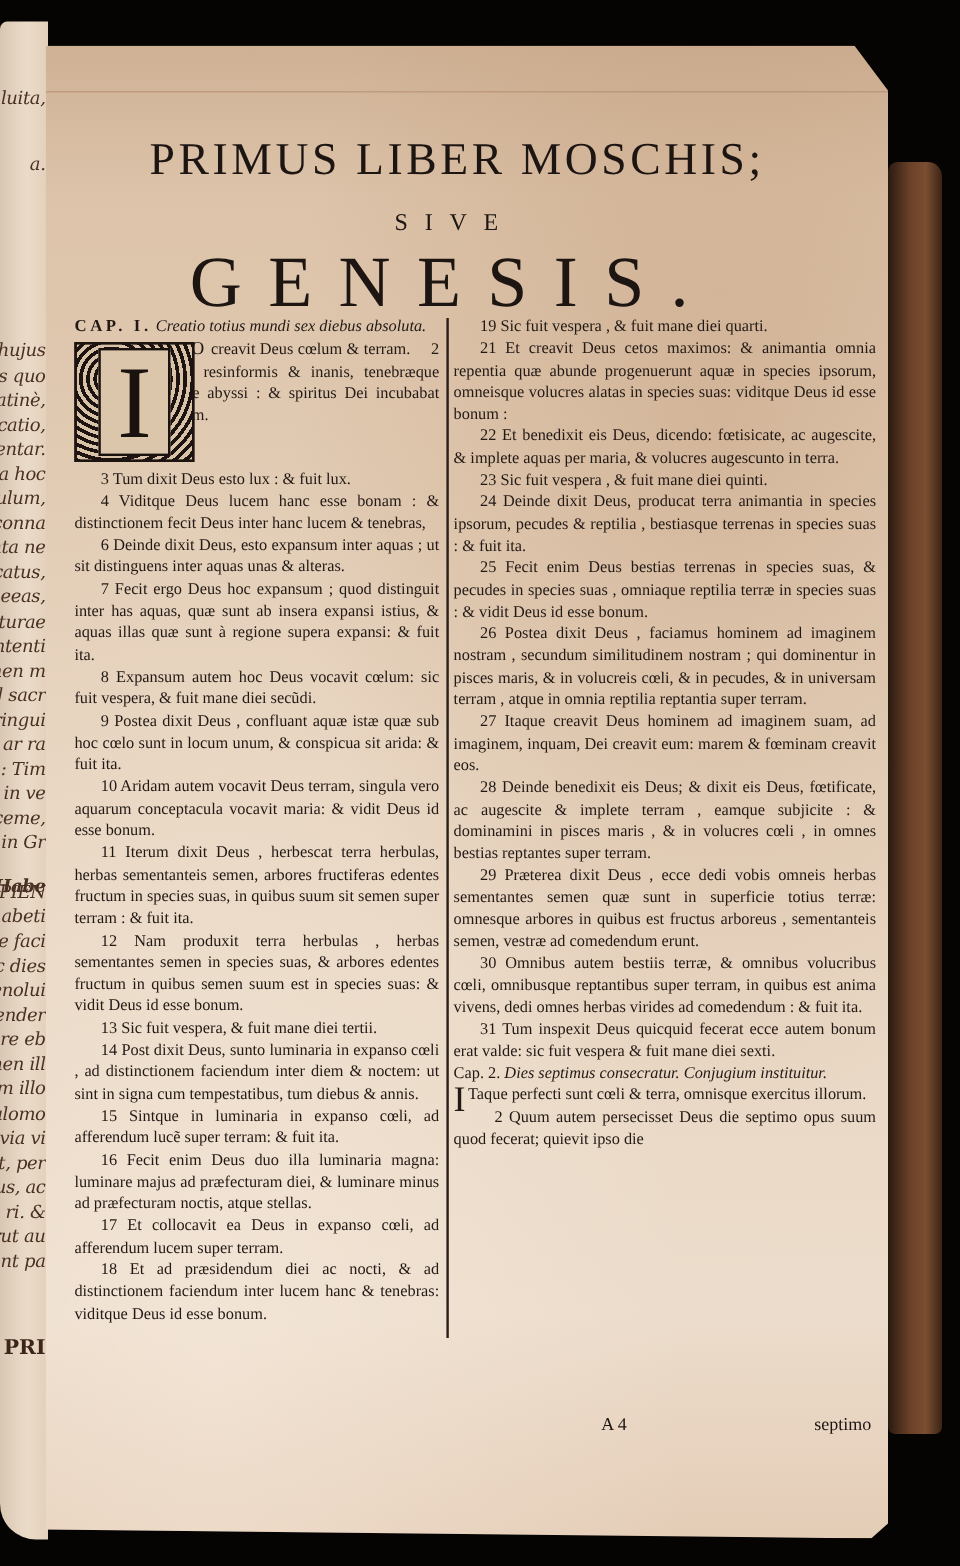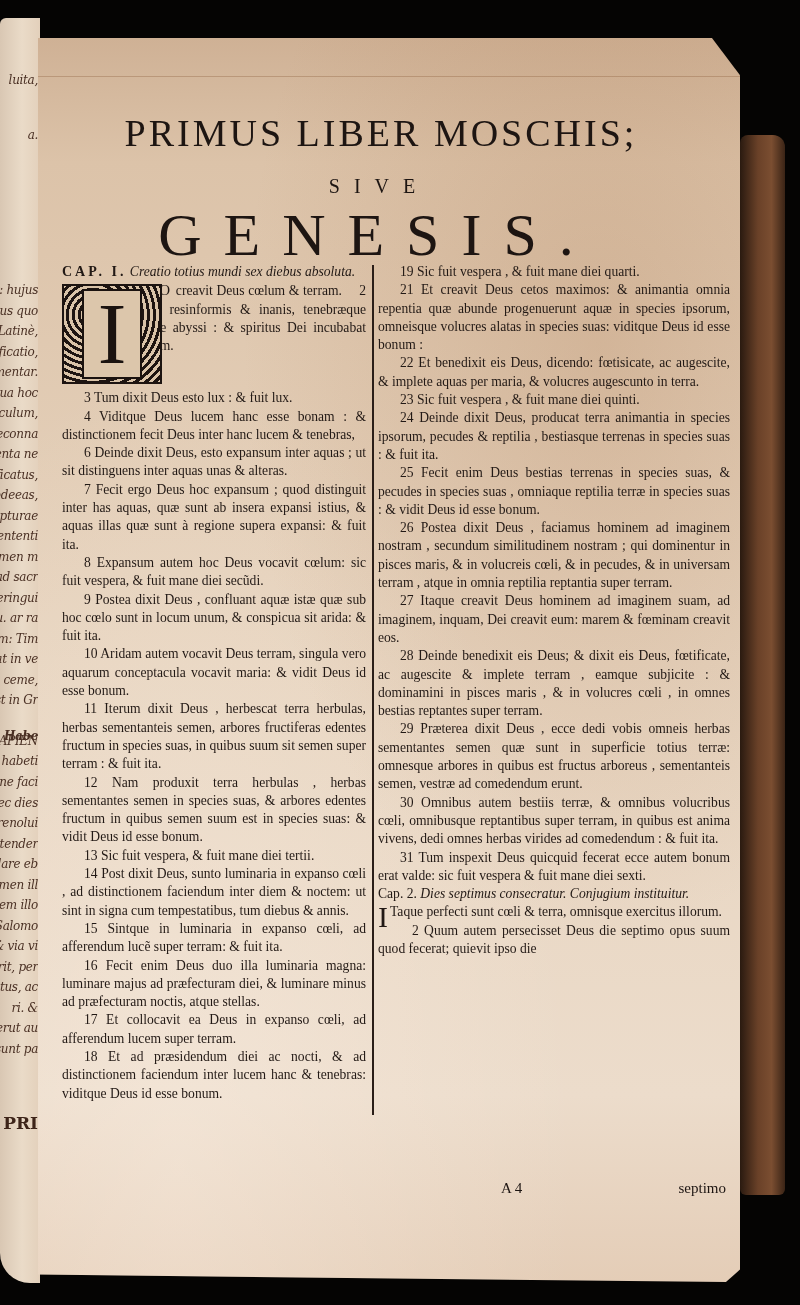--- a/index.html
+++ b/index.html
@@ -7,21 +7,21 @@
     width:800px; height:1305px; background:#050403; position:relative; overflow:hidden;
     font-family: "DejaVu Serif", "Liberation Serif", serif;
   }
   
   .prev-page {
     position:absolute; left:0; top:18px; width:40px; height:1265px;
     background:linear-gradient(90deg,#d9c7b3 0%,#eadbc8 55%,#e3d0bb 100%);
     border-radius:6px 0 0 30px; overflow:hidden;
   }
   .prev-page .line {
-    position:absolute; right:2px; font-size:12px; color:#4a3024; font-style:italic;
+    position:absolute; right:2px; font-size:15px; color:#4a3024; font-style:italic;
     white-space:nowrap; letter-spacing:-0.3px;
   }
   .prev-page .catch { position:absolute; right:2px; bottom:150px; font-size:17px; color:#3d2419; font-weight:bold; font-style:normal; }
   
   .binding {
     position:absolute; left:740px; top:135px; width:45px; height:1060px;
     background:linear-gradient(90deg,#2a1a10 0%,#6a4128 40%,#7b4e31 70%,#3a2416 100%);
     border-radius:8px 12px 6px 6px;
   }
   

